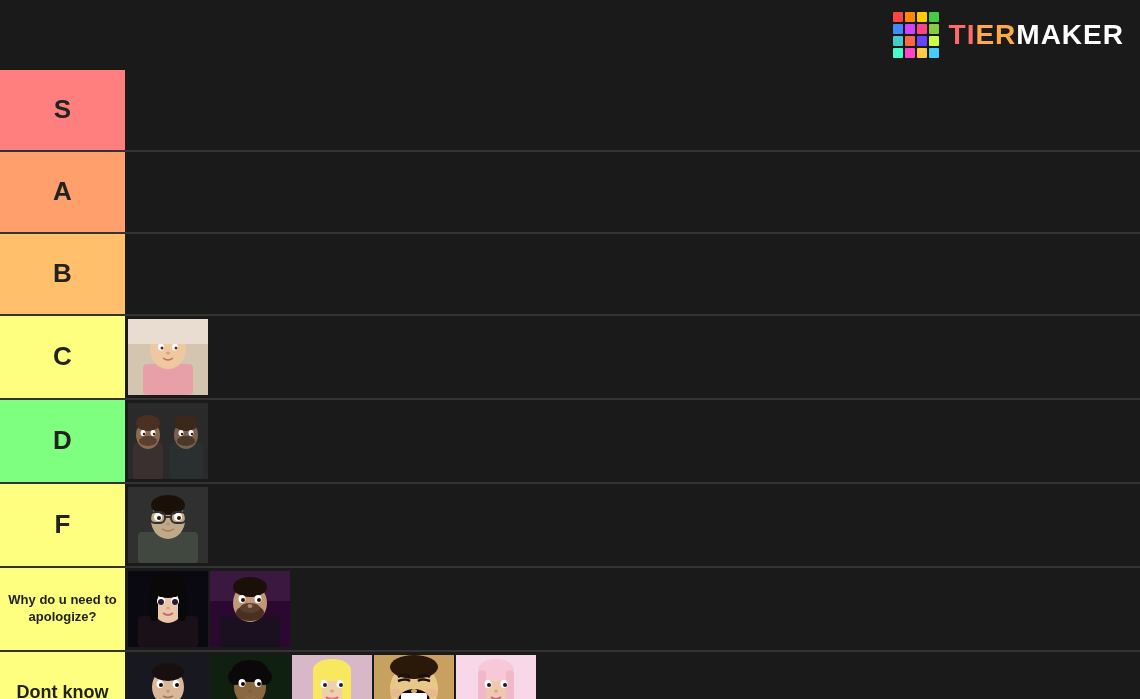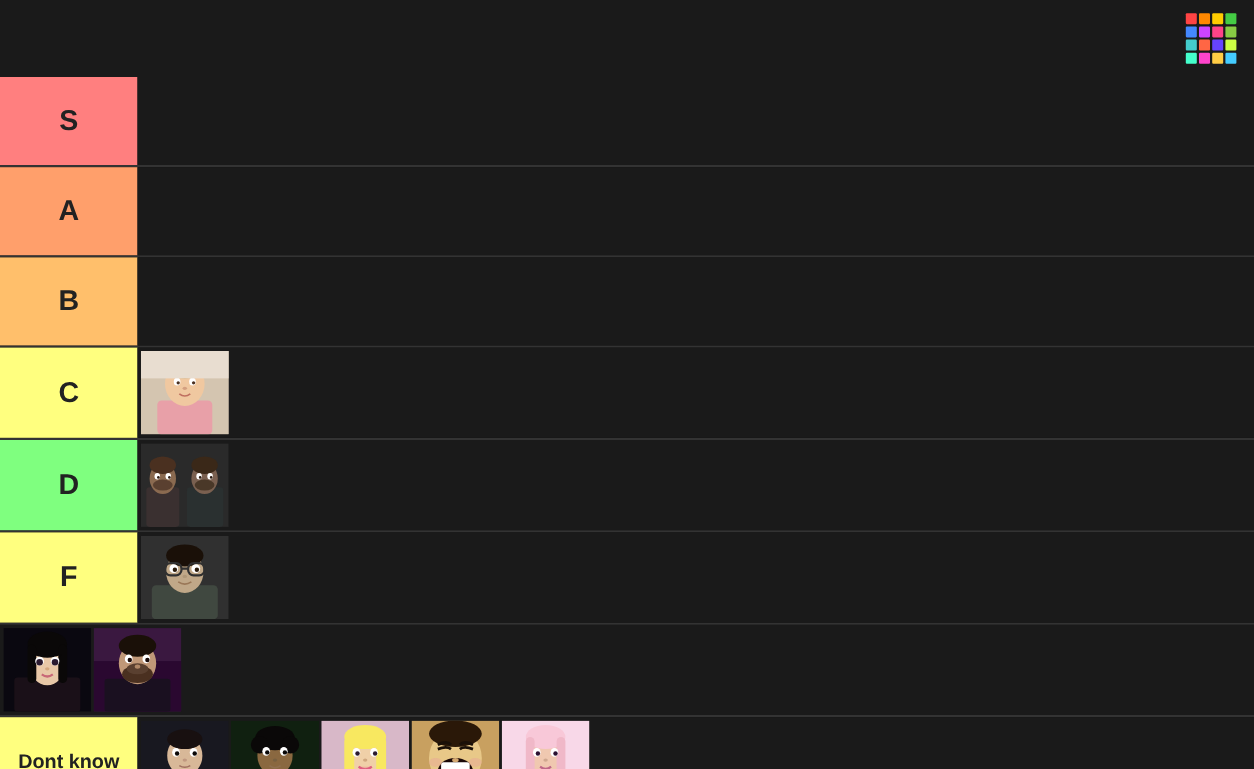--- a/index.html
+++ b/index.html
@@ -103,20 +103,23 @@
         <div class="logo-cell" style="background:#88cc44"></div>
         <div class="logo-cell" style="background:#44cccc"></div>
         <div class="logo-cell" style="background:#ff6644"></div>
         <div class="logo-cell" style="background:#6644ff"></div>
         <div class="logo-cell" style="background:#ccff44"></div>
         <div class="logo-cell" style="background:#44ffcc"></div>
         <div class="logo-cell" style="background:#ff44cc"></div>
         <div class="logo-cell" style="background:#ffcc44"></div>
         <div class="logo-cell" style="background:#44ccff"></div>
       </div>
+      <div class="logo-text">
+        <span style="color:#ff6b6b">Ti</span><span style="color:#ffaa44">ER</span><span style="color:white">MAKER</span>
+      </div>
     </div>
   </div>
 
   <div>
 
     <div class="tier-row row-s">
       <div class="tier-label">
         <span>S</span>
       </div>
       <div class="tier-content"></div>
@@ -225,20 +228,23 @@
 
             <ellipse cx="40" cy="37" rx="2" ry="1.5" fill="#b09878"></ellipse>
 
             <path d="M34 42 Q40 46 46 42" stroke="#9a7858" stroke-width="1.5" fill="none"></path>
           </svg>
         </div>
       </div>
     </div>
 
     <div class="tier-row row-why" style="min-height:80px;">
+      <div class="tier-label" style="background:#ffff7f; font-size:13px; font-weight:bold; color:#222; line-height:1.3; padding:6px;">
+        <span>Why do u need to apologize?</span>
+      </div>
       <div class="tier-content">
 
         <div class="tier-item">
           <svg width="80" height="76" viewBox="0 0 80 76">
             <rect width="80" height="76" fill="#0a0810"></rect>
             <rect x="10" y="45" width="60" height="31" rx="3" fill="#1a1018"></rect>
             <ellipse cx="40" cy="33" rx="16" ry="19" fill="#e8c8a8"></ellipse>
 
             <ellipse cx="40" cy="15" rx="18" ry="12" fill="#0a0808"></ellipse>
             <rect x="22" y="15" width="8" height="35" rx="4" fill="#0a0808"></rect>

